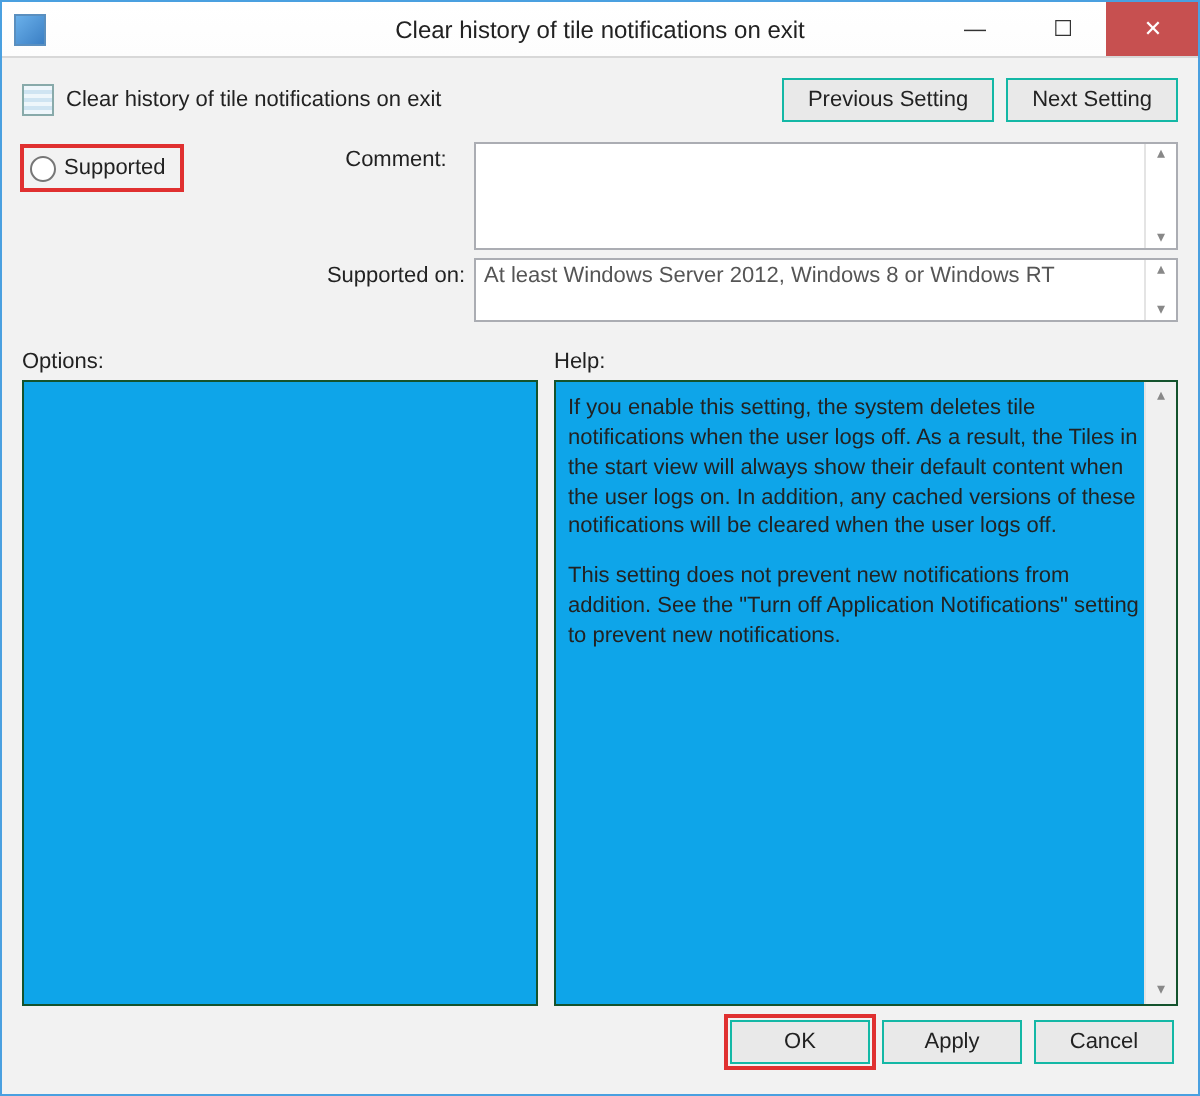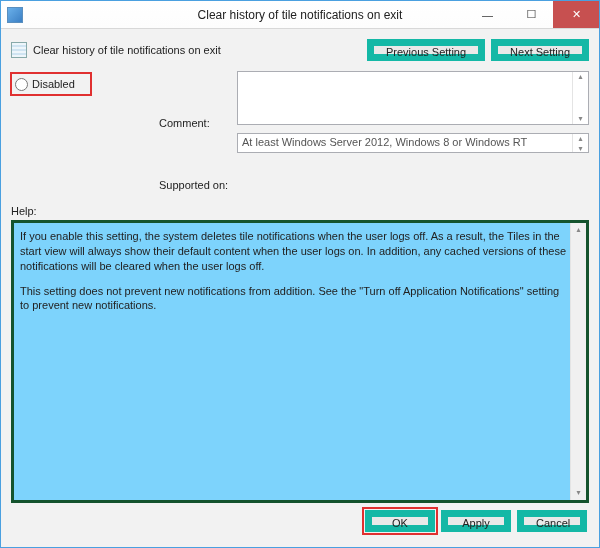--- a/index.html
+++ b/index.html
@@ -84,21 +84,21 @@
     font-size:11px;
     color:#222;
   }
   .header-row .navbtns {
     margin-left:auto;
     display:flex;
     gap:6px;
   }
   button.std {
     background:#e9e9e9;
-    border:7px solid #14b8a6;
+    border:1px solid #14b8a6;
     font-size:11px;
     color:#222;
     height:22px;
     padding:0 12px;
     cursor:default;
     font-family:inherit;
   }
   
   .config-grid {
     margin-top:6px;
@@ -125,22 +125,21 @@
   .field-row {
     display:flex;
     align-items:flex-start;
     margin-bottom:4px;
   }
   .field-label {
     width:78px;
     font-size:11px;
     color:#222;
     padding-top:3px;
-    text-align:left;
-    margin-top:43px;
+    text-align:center;
   }
   .textbox-wrap {
     flex:1;
     position:relative;
     background:#fff;
     border:1px solid #abadb3;
     display:flex;
   }
   .textbox-wrap textarea, .textbox-wrap input {
     border:none; outline:none; resize:none;
@@ -163,22 +162,22 @@
     gap:8px;
     margin-top:10px;
     min-height:0;
   }
   .pane-col { display:flex; flex-direction:column; min-height:0;}
   .pane-col.left { width:258px; }
   .pane-col.right { flex:1; }
   .pane-label { font-size:11px; color:#222; margin-bottom:3px; }
   .pane {
     flex:1;
-    background:#7dd3fc;
-    border:3px solid #14532d;
+    background:#0ea5e9;
+    border:1px solid #14532d;
     position:relative;
     overflow:hidden;
   }
   .help-pane {
     font-size:11px;
     color:#222;
     padding:6px 18px 6px 6px;
     overflow-y:auto;
     line-height:1.35;
   }
@@ -228,49 +227,53 @@
       <div class="navbtns">
         <button class="std">Previous Setting</button>
         <button class="std">Next Setting</button>
       </div>
     </div>
 
     <div class="config-grid">
       <div class="radio-col">
         <div class="radio-row hl" style="width:80px">
           <input type="radio" name="state" style="">
-          <label>Disabled</label>
+          <label>Supported</label>
         </div>
       </div>
 
       <div class="right-col">
         <div class="field-row">
           <div class="field-label">Comment:</div>
           <div class="textbox-wrap" style="height:54px">
             <textarea style=""></textarea>
             <div class="scroll-hint">
                 <span>▴</span>
                 <span>▾</span>
               </div>
           </div>
         </div>
         <div class="field-row">
           <div class="field-label">Supported on:</div>
-          <div class="textbox-wrap ro" style="height:20px">
+          <div class="textbox-wrap ro" style="height:32px">
             <textarea readonly="" style="">At least Windows Server 2012, Windows 8 or Windows RT</textarea>
             <div class="scroll-hint">
                 <span>▴</span>
                 <span>▾</span>
               </div>
           </div>
         </div>
       </div>
     </div>
 
     <div class="lower">
+      <div class="pane-col left">
+        <div class="pane-label">Options:</div>
+        <div class="pane"></div>
+      </div>
       <div class="pane-col right">
         <div class="pane-label">Help:</div>
         <div class="pane">
           <div class="help-pane">
             <p>If you enable this setting, the system deletes tile notifications when the user logs off. As a result, the Tiles in the start view will always show their default content when the user logs on. In addition, any cached versions of these notifications will be cleared when the user logs off.</p>
             <p>This setting does not prevent new notifications from addition. See the "Turn off Application Notifications" setting to prevent new notifications.</p>
           </div>
           <div class="vscroll">
               <span>▴</span>
               <span>▾</span>

